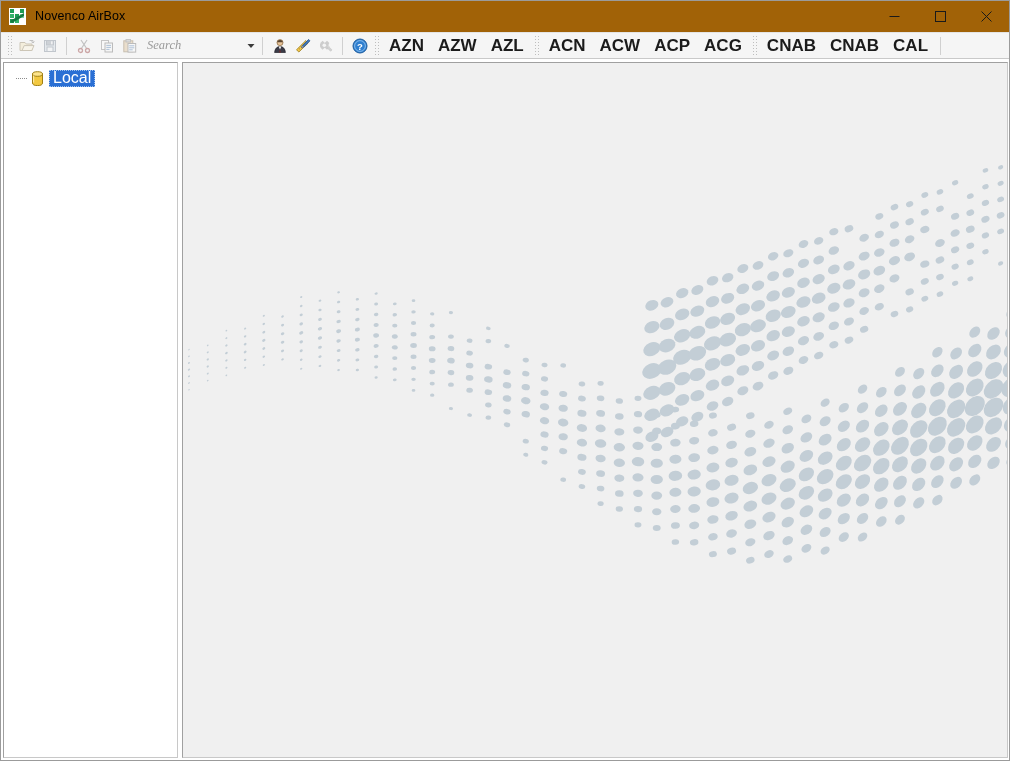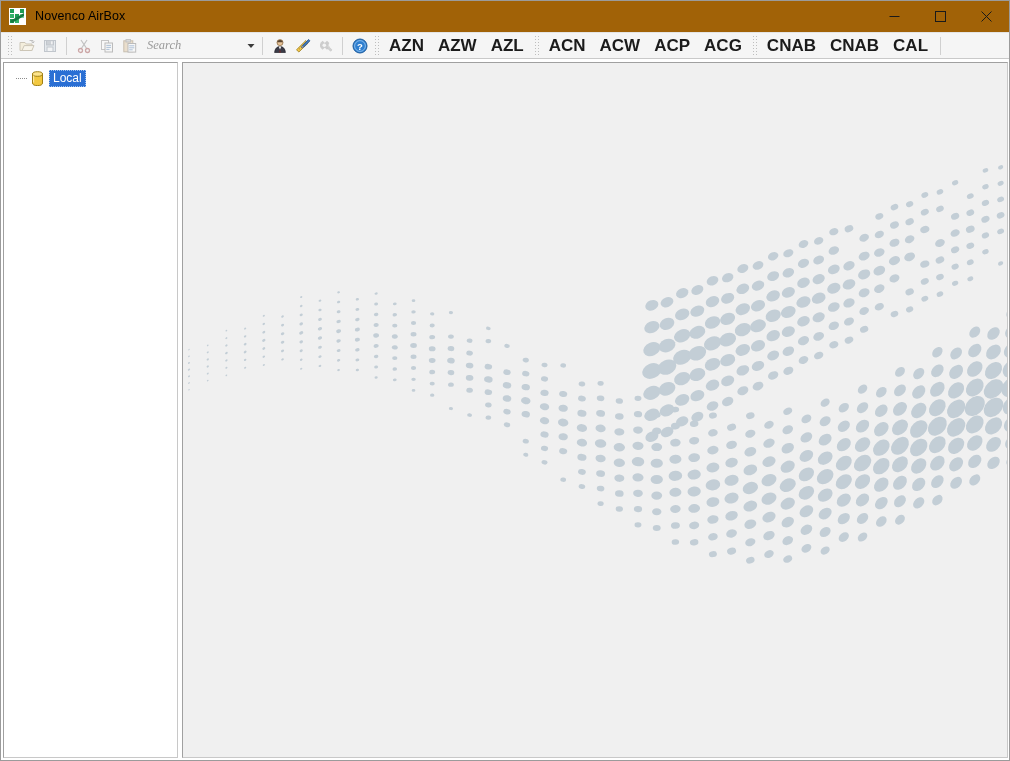--- a/index.html
+++ b/index.html
@@ -232,21 +232,21 @@
   .tree-icon {
     width: 17px;
     height: 17px;
     flex: none;
     display: flex;
     align-items: center;
     justify-content: center;
     margin-right: 3px;
   }
   .tree-label {
-    font-size: 12px;
+    font-size: 16px;
     color: #ffffff;
     background: #2a6fd4;
     border: 1px dotted #9fc0ec;
     padding: 0px 3px 1px 3px;
     line-height: 14px;
     white-space: nowrap;
   }
 
   .pane-gap { width: 4px; flex: none; }
 

